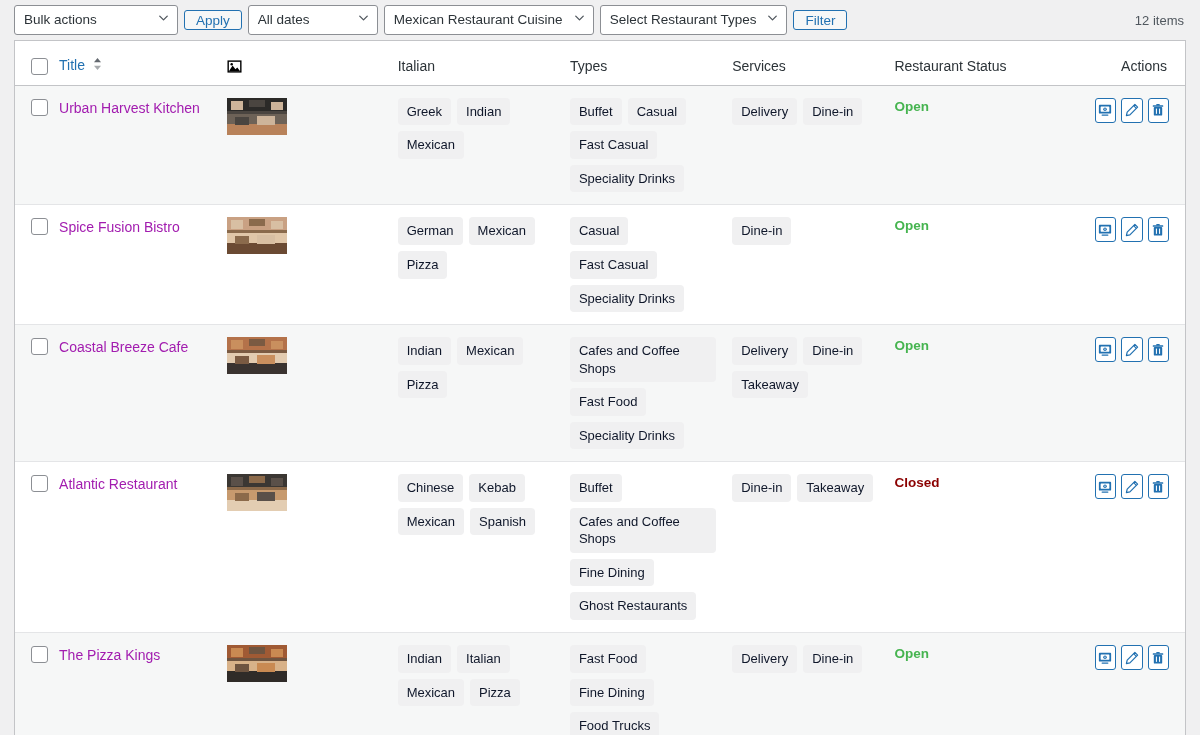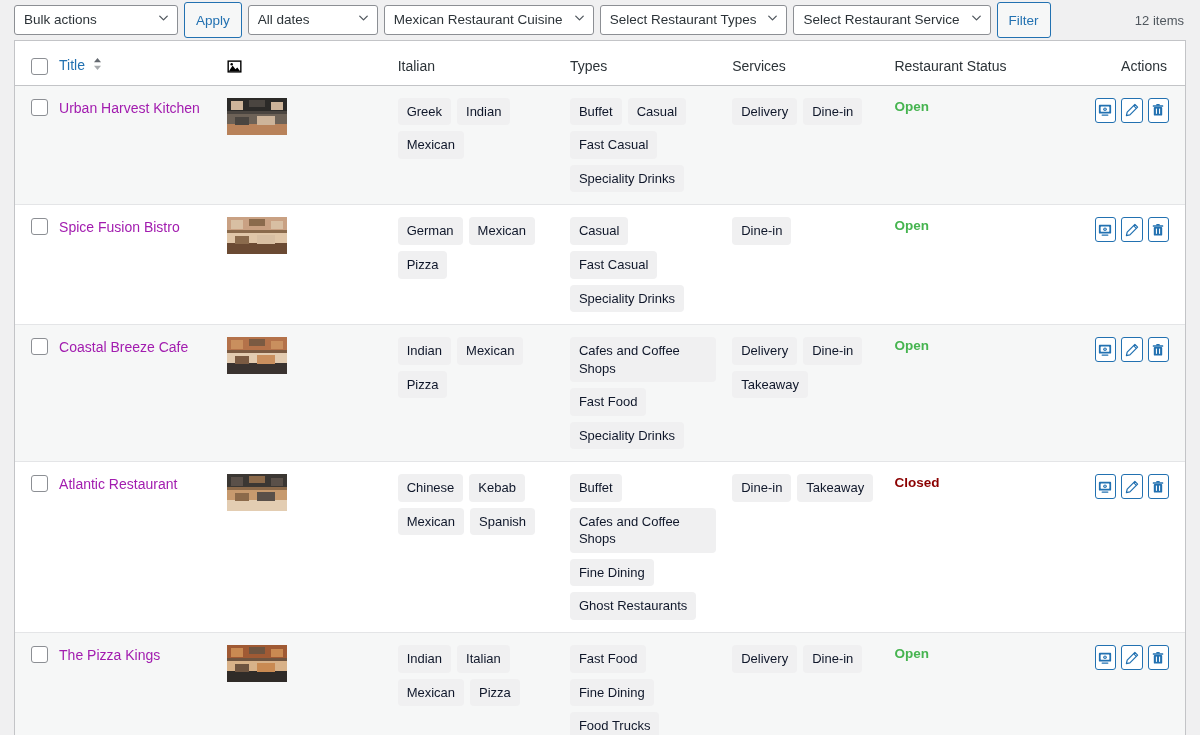--- a/index.html
+++ b/index.html
@@ -44,21 +44,21 @@
     pointer-events: none;
   }
   .select .caret svg { display:block; }
   .select.w-bulk { width: 164px; }
   .select.w-dates { width: 130px; }
 
   .btn-secondary {
     display: inline-flex;
     align-items: center;
     justify-content: center;
-    height: 36px;
+    height: 20px;
     padding: 0 11px;
     background: #f6f7f7;
     border: 1px solid #2271b1;
     border-radius: 3px;
     color: #2271b1;
     font-size: 13.5px;
     cursor: pointer;
     white-space: nowrap;
   }
   .items-count {
@@ -249,28 +249,20 @@
 
     <div class="select">
       <span>Select Restaurant Types</span>
       <span class="caret">
         <svg viewBox="0 0 12 8">
             <path d="M1 1.5 L6 6.5 L11 1.5" fill="none" stroke="#50575e" stroke-width="1.7" stroke-linecap="round" stroke-linejoin="round"></path>
           </svg>
       </span>
     </div>
 
-    <div class="select">
-      <span>Select Restaurant Service</span>
-      <span class="caret">
-        <svg viewBox="0 0 12 8">
-            <path d="M1 1.5 L6 6.5 L11 1.5" fill="none" stroke="#50575e" stroke-width="1.7" stroke-linecap="round" stroke-linejoin="round"></path>
-          </svg>
-      </span>
-    </div>
 
     <div class="btn-secondary">
       <span>Filter</span>
     </div>
 
     <div class="items-count">12 items</div>
   </div>
 
   <div class="table-wrap">
     <table class="wp-list">

